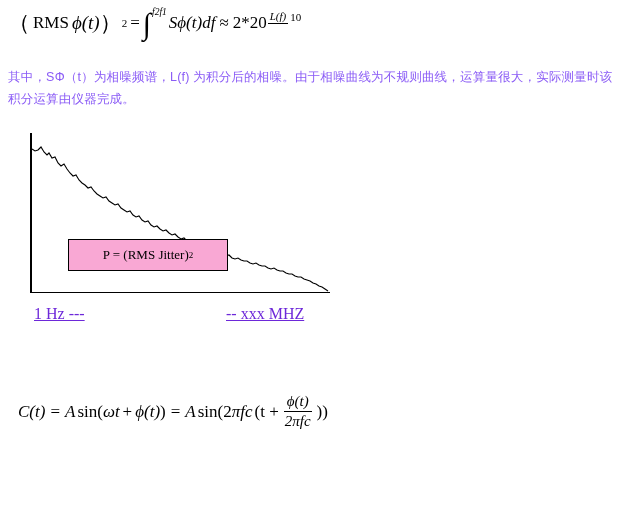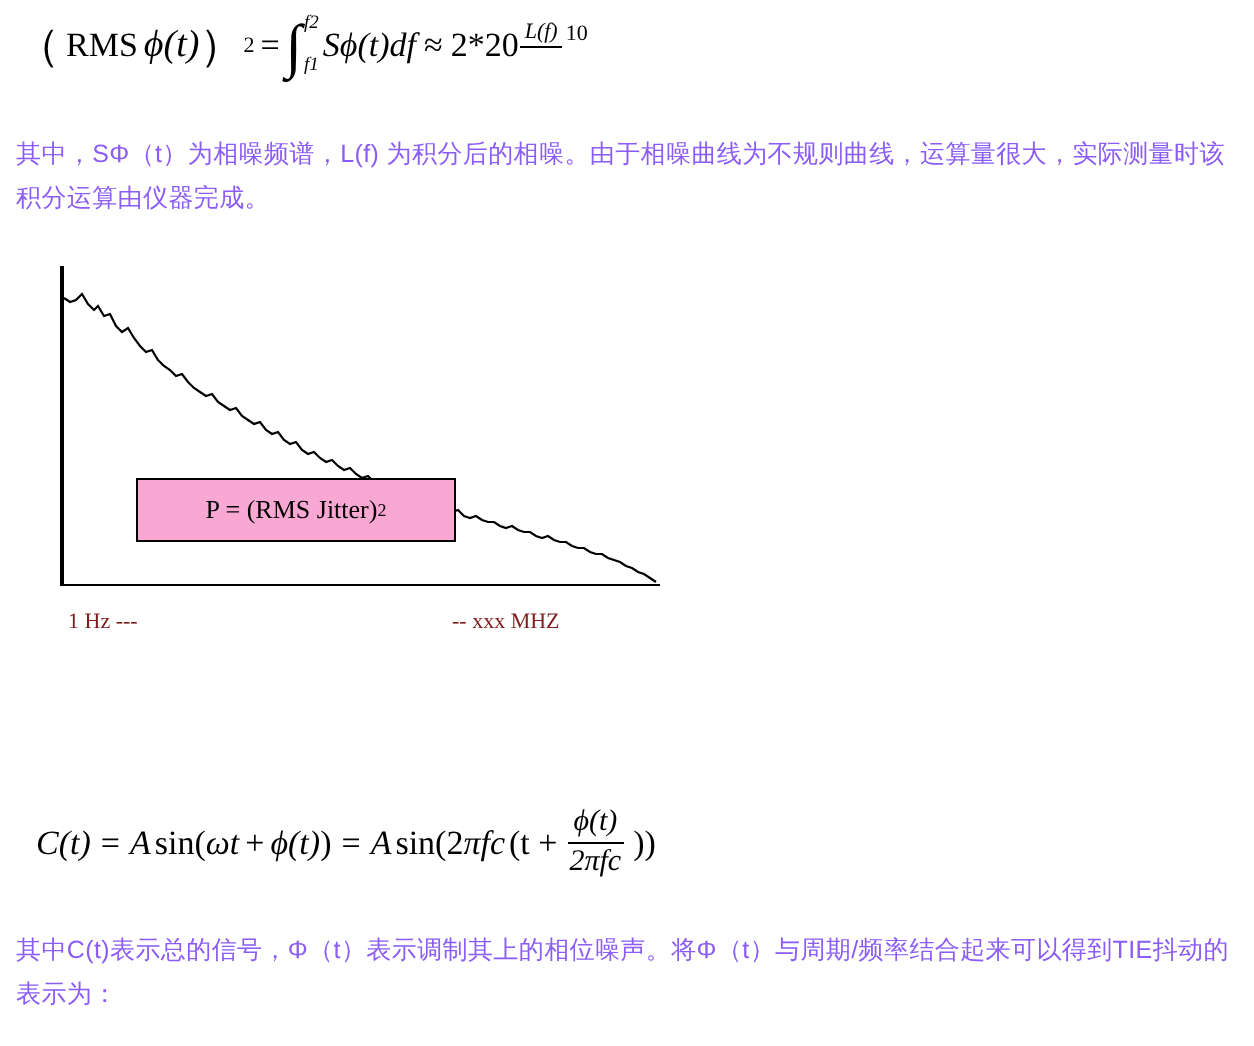--- a/index.html
+++ b/index.html
@@ -49,21 +49,21 @@
     position: relative;
     top: 1px;
   }
   .int-wrap {
     display: inline-flex;
     align-items: center;
     position: relative;
   }
   .int-limits {
     display: inline-flex;
-    flex-direction: column;
+    flex-direction: row;
     justify-content: space-between;
     height: 30px;
     font-size: 9.5px;
     margin-left: 1px;
     font-style: italic;
   }
   .int-limits .top { line-height: 1; }
   .int-limits .bot { line-height: 1; }
   .frac {
     display: inline-flex;
@@ -135,23 +135,24 @@
     background: #000;
   }
   .curve-svg {
     position: absolute;
     left: 0px;
     top: 0px;
   }
   .chart-label {
     position: absolute;
     font-family: "Liberation Serif", serif;
-    font-size: 11px;
-    color: #7f1d1d;
+    font-size: 16px;
+    color: #6d28d9;
     white-space: nowrap;
+    text-decoration: underline;
   }
   #label-left {
     left: 4px;
     top: 172px;
   }
   #label-right {
     left: 196px;
     top: 172px;
   }
   .pbox {
@@ -170,21 +171,21 @@
   }
   .pbox .sup2 {
     vertical-align: super;
     font-size: 9px;
   }
 
   
   .formula2 {
     position: absolute;
     left: 18px;
-    top: 403px;
+    top: 393px;
     font-family: "Liberation Serif", serif;
     font-size: 17px;
     white-space: nowrap;
     display: flex;
     align-items: center;
   }
   .formula2 .ital { font-style: italic; }
   .frac2 {
     display: inline-flex;
     flex-direction: column;
@@ -265,15 +266,14 @@
     <span style="margin-left:2px;">sin(2</span>
     <span class="ital">πfc</span>
     <span style="margin-left:2px;">(t +</span>
     <span class="frac2">
       <span class="num">ϕ(t)</span>
       <span class="den">2πfc</span>
     </span>
     <span>))</span>
   </div>
 
-  <div class="para" id="para3">其中C(t)表示总的信号，Φ（t）表示调制其上的相位噪声。将Φ（t）与周期/频率结合起来可以得到TIE抖动的表示为：</div>
 
 </div>
 
 </body></html>

